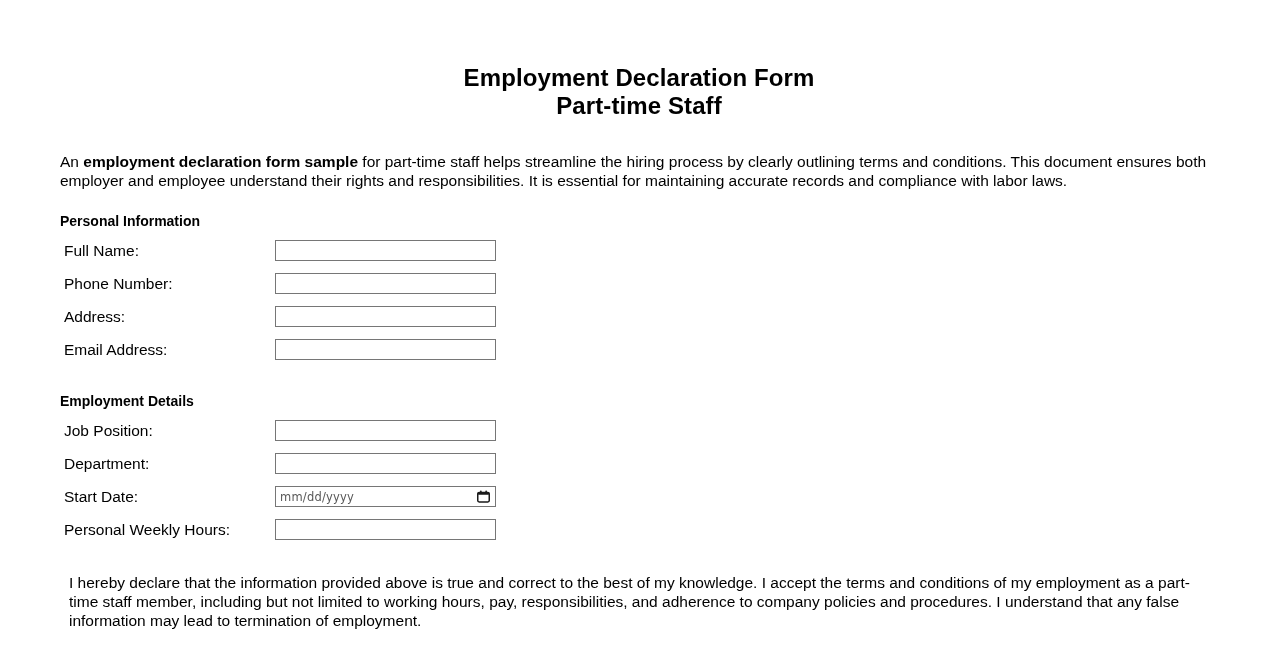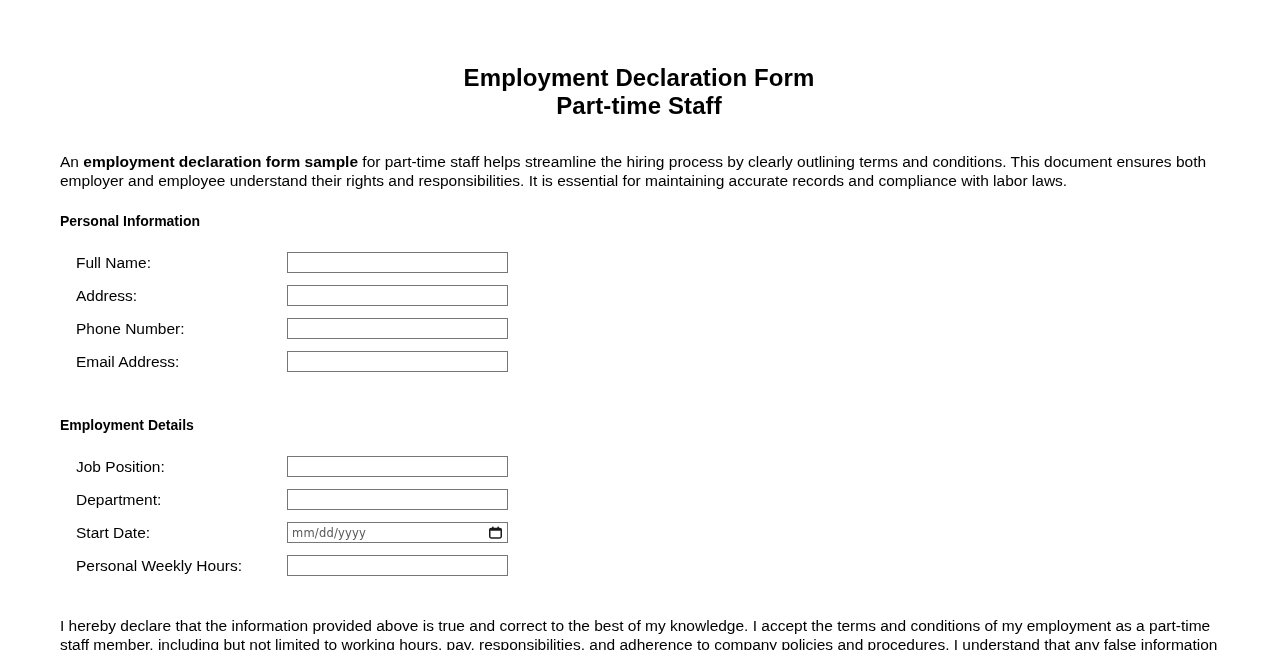--- a/index.html
+++ b/index.html
@@ -56,21 +56,21 @@
     font-size: 14px;
     font-weight: bold;
     line-height: 18px;
     margin: 0;
     padding-top: 22px;
   }
 
   
   .form-table {
     border-collapse: collapse;
-    margin: 16px;
+    margin: 4px;
     padding: 0;
   }
   .form-table td {
     padding: 0;
     vertical-align: middle;
     height: 33px;
   }
   .label-cell {
     font-size: 15.5px;
     line-height: 18px;
@@ -122,21 +122,21 @@
     user-select: none;
   }
   .calendar-icon {
     display: block;
     flex: 0 0 auto;
     margin-right: 2px;
   }
 
   
   .declaration-body {
-    margin: 0;
+    margin: 9px;
     padding-top: 18px;
     font-size: 15.5px;
     line-height: 19px;
     max-width: 1158px;
   }
 
   .signature-block {
     padding-top: 23px;
   }
 </style>
@@ -156,27 +156,27 @@
 
   <table class="form-table">
     <tbody>
       <tr>
         <td class="label-cell">Full Name:</td>
         <td class="field-cell">
           <input class="text-input" type="text" placeholder="" style="">
         </td>
       </tr>
       <tr>
+        <td class="label-cell">Phone Number:</td>
+        <td class="field-cell">
+          <input class="text-input" type="text" placeholder="" style="">
+        </td>
+      </tr>
+      <tr>
         <td class="label-cell">Address:</td>
-        <td class="field-cell">
-          <input class="text-input" type="text" placeholder="" style="">
-        </td>
-      </tr>
-      <tr>
-        <td class="label-cell">Phone Number:</td>
         <td class="field-cell">
           <input class="text-input" type="text" placeholder="" style="">
         </td>
       </tr>
       <tr>
         <td class="label-cell">Email Address:</td>
         <td class="field-cell">
           <input class="text-input" type="text" placeholder="" style="">
         </td>
       </tr>

